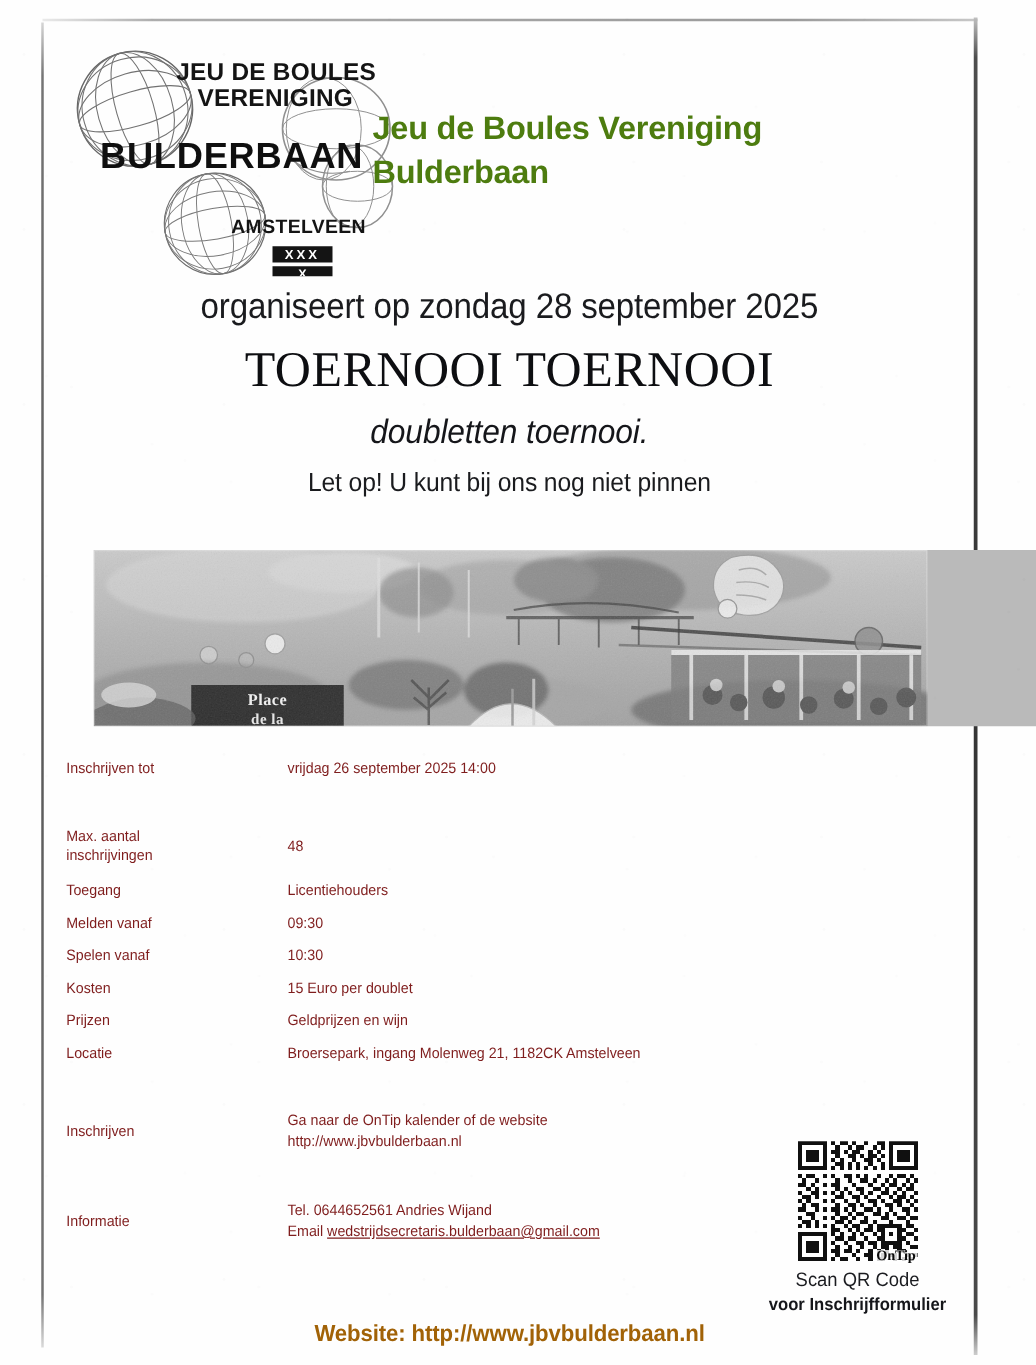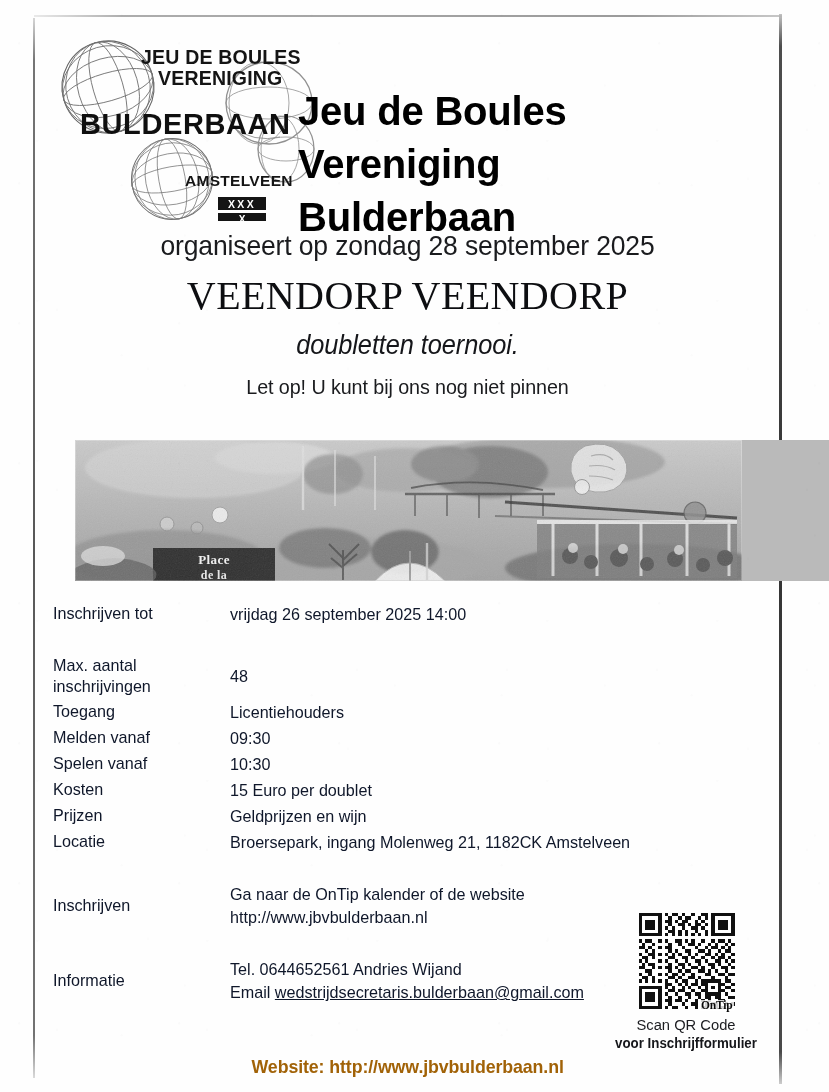--- a/index.html
+++ b/index.html
@@ -75,24 +75,24 @@
     width: 262px; height: 190px;
   }
   .logo-svg { display: block; }
 
   
   .org-name {
     position: absolute;
     left: 262px; top: 68px;
     width: 460px;
     font-weight: 700;
-    font-size: 40px;
+    font-size: 26px;
     line-height: 1.33;
     letter-spacing: -.2px;
-    color: #000000;
+    color: #4d7c0f;
   }
 
   
   .title-stack {
     position: absolute;
     left: 0; top: 212px;
     width: 743px;
     text-align: center;
   }
   .line-organiseert {
@@ -138,22 +138,22 @@
     background: #fca5a5;
   }
   .photo-banner svg { display: block; }
 
   
   .info-table {
     position: absolute;
     left: 17px; top: 585px;
     width: 700px;
     font-family: "Liberation Sans Narrow", "Liberation Sans", sans-serif;
-    font-size: 17px;
-    color: #0f172a;
+    font-size: 12px;
+    color: #7f1d1d;
   }
   .info-row {
     display: flex;
     align-items: center;
     min-height: 25px;
     margin-bottom: 1px;
   }
   .info-row.tall { min-height: 44px; margin-top: 28px; }
   .info-label {
     width: 177px;
@@ -283,21 +283,21 @@
       </svg>
     </div>
 
     <div class="org-name">
       <div>Jeu de Boules Vereniging</div>
       <div>Bulderbaan</div>
     </div>
 
     <div class="title-stack">
       <div class="line-organiseert">organiseert op zondag 28 september 2025</div>
-      <div class="line-tournament">VEENDORP VEENDORP</div>
+      <div class="line-tournament">TOERNOOI TOERNOOI</div>
       <div class="line-format">doubletten toernooi.</div>
       <div class="line-notice">Let op! U kunt bij ons nog niet pinnen</div>
     </div>
 
     <div class="photo-banner">
       <svg width="667" height="141" viewBox="0 0 667 141">
         <defs>
           <filter id="grain">
             <feTurbulence type="fractalNoise" baseFrequency="0.85" numOctaves="3" result="n"></feTurbulence>
             <feColorMatrix in="n" type="saturate" values="0"></feColorMatrix>

